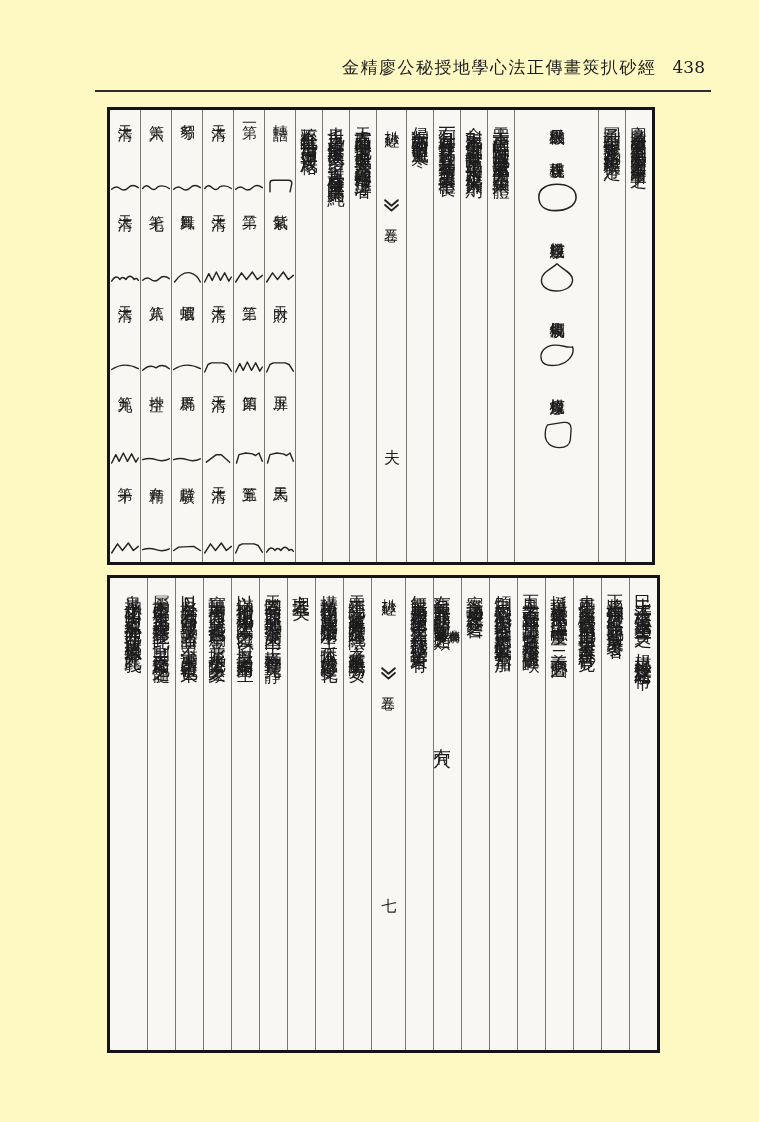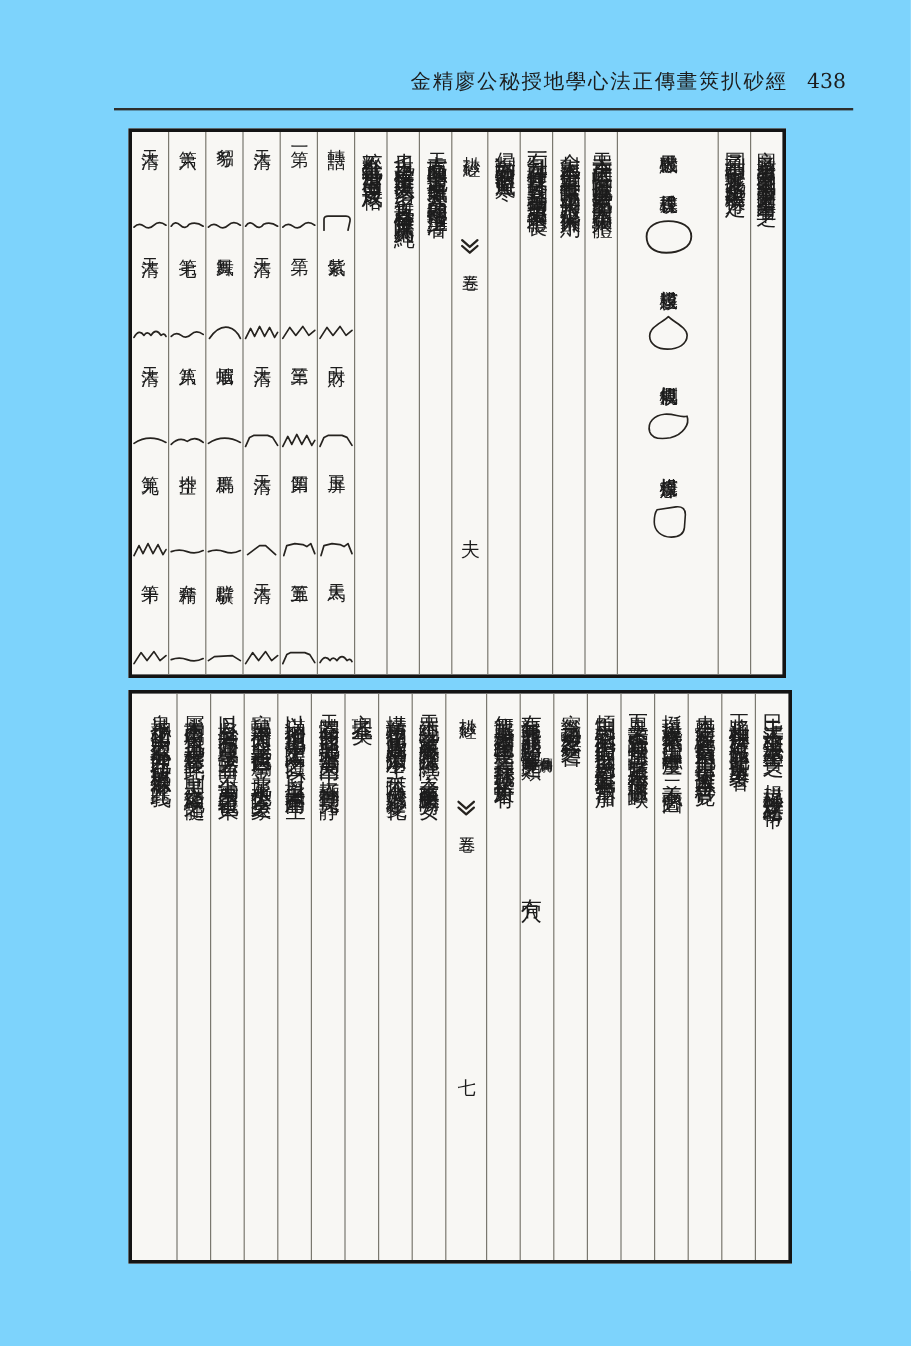--- a/index.html
+++ b/index.html
@@ -1,16 +1,16 @@
 <!DOCTYPE html>
 <html><head>
 <meta charset="utf-8">
 <style>
   html,body{margin:0;padding:0;}
-  .page{position:relative;width:759px;height:1122px;background:#7dd3fc;overflow:hidden;
+  .page{position:relative;width:759px;height:1122px;background:#fef9c3;overflow:hidden;
         font-family:"DejaVu Serif","Liberation Serif",serif;color:#1c1c1c;}
   .header{position:absolute;top:56px;right:54px;font-size:17px;letter-spacing:1.5px;white-space:nowrap;}
   .header .pgnum{margin-left:16px;letter-spacing:0;}
   .header-rule{position:absolute;left:95px;right:48px;top:90px;height:2px;background:#2e2e2c;}
   .block{position:absolute;border:3px solid #141414;background:#f8f7f4;writing-mode:vertical-rl;box-sizing:border-box;}
   .block-top{left:107px;top:107px;width:548px;height:458px;}
   .block-bottom{left:107px;top:575px;width:553px;height:478px;}
   .col{box-sizing:border-box;height:100%;border-left:1px solid #7a786f;overflow:hidden;}
   .col:last-child{border-left:none;}
   .col-text{width:27px;font-size:17.5px;letter-spacing:2.6px;line-height:27px;padding-top:3px;}

